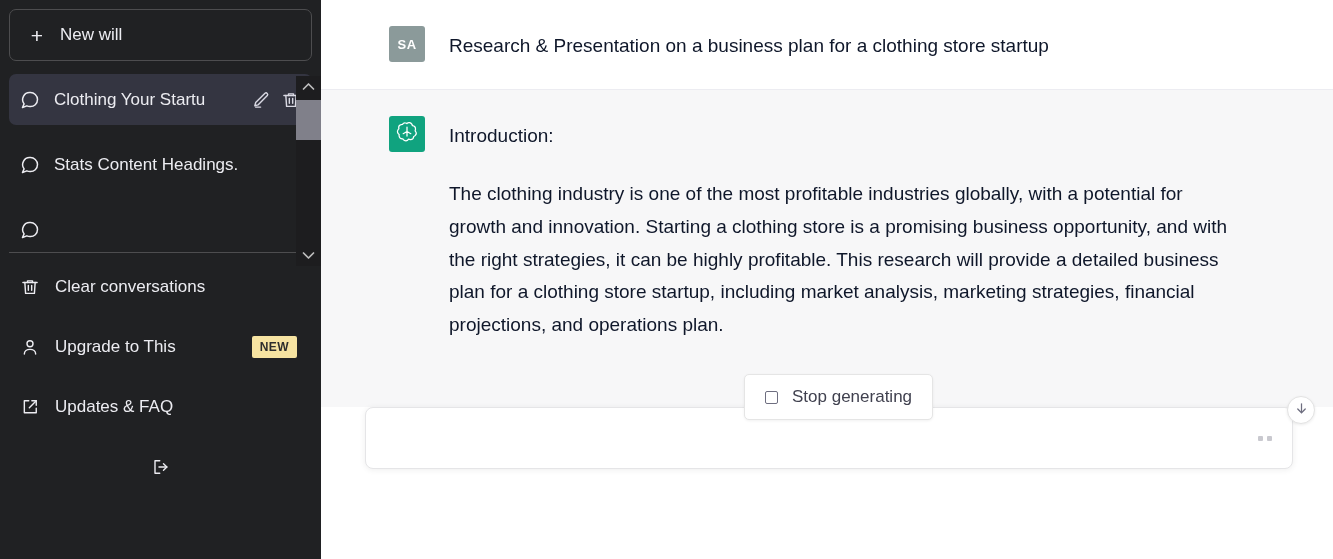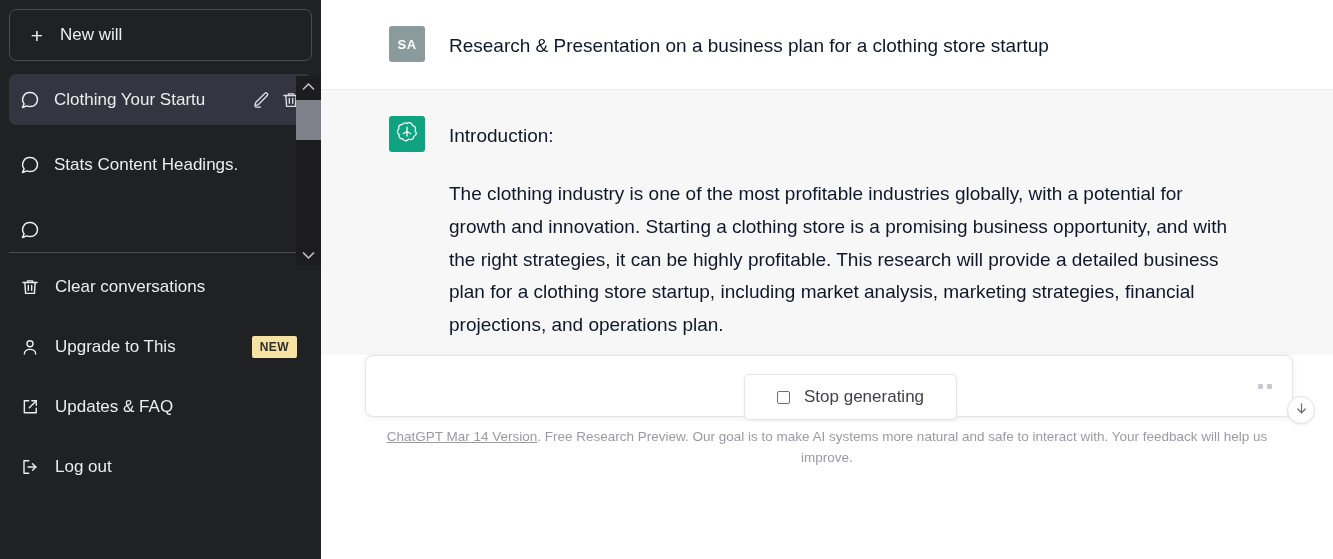--- a/index.html
+++ b/index.html
@@ -134,21 +134,21 @@
   .msgbody { color:#0f172a; font-size:19px; line-height:1.72; padding-top:4px; }
   .msgbody p + p { margin-top:26px; }
 
   
   .stopbtn {
     position:absolute; left:423px; top:374px;
     display:flex; align-items:center; gap:14px;
     background:#ffffff;
     border:1px solid #e5e5e5;
     border-radius:5px;
-    padding:12px 32px;
+    padding:12px 20px;
     font-size:17px; color:#40414f;
     box-shadow:0 1px 3px rgba(0,0,0,.06);
     cursor:pointer;
     z-index:8;
   }
   .stopbtn .sq {
     width:13px; height:13px;
     border:1.6px solid #6e6e80;
     border-radius:2px;
   }
@@ -299,21 +299,20 @@
       </div>
 
       <div class="menurow">
         <span class="ic">
           <svg viewBox="0 0 24 24" fill="none" stroke="#ececf1" stroke-width="1.7" stroke-linecap="round" stroke-linejoin="round">
             <path d="M10.5 4.5H4.8v15h5.7"></path>
             <path d="M15 8.2l4 3.8-4 3.8"></path>
               <path d="M19 12h-9.4"></path>
           </svg>
         </span>
-        <span class="mlabel">Log out</span>
       </div>
 
     </div>
 
     <div id="sb-scroll">
       <div class="arrow">
         <svg width="13" height="9" viewBox="0 0 13 9" fill="none" stroke="#bdbdbd" stroke-width="1.7" stroke-linecap="round" stroke-linejoin="round">
             <path d="M1.5 7L6.5 2l5 5"></path>
           </svg>
       </div>
@@ -368,19 +367,16 @@
     </div>
 
     <div id="composer-area">
       <div class="composer">
         <input type="text" placeholder="" style="">
         <span class="dots">
           <span></span>
             <span></span>
         </span>
       </div>
-      <div class="footer">
-        <a href="#">ChatGPT Mar 14 Version</a><span>. Free Research Preview. Our goal is to make AI systems more natural and safe to interact with. Your feedback will help us improve.</span>
-      </div>
     </div>
 
   </section>
 </div>
 
 </body></html>

